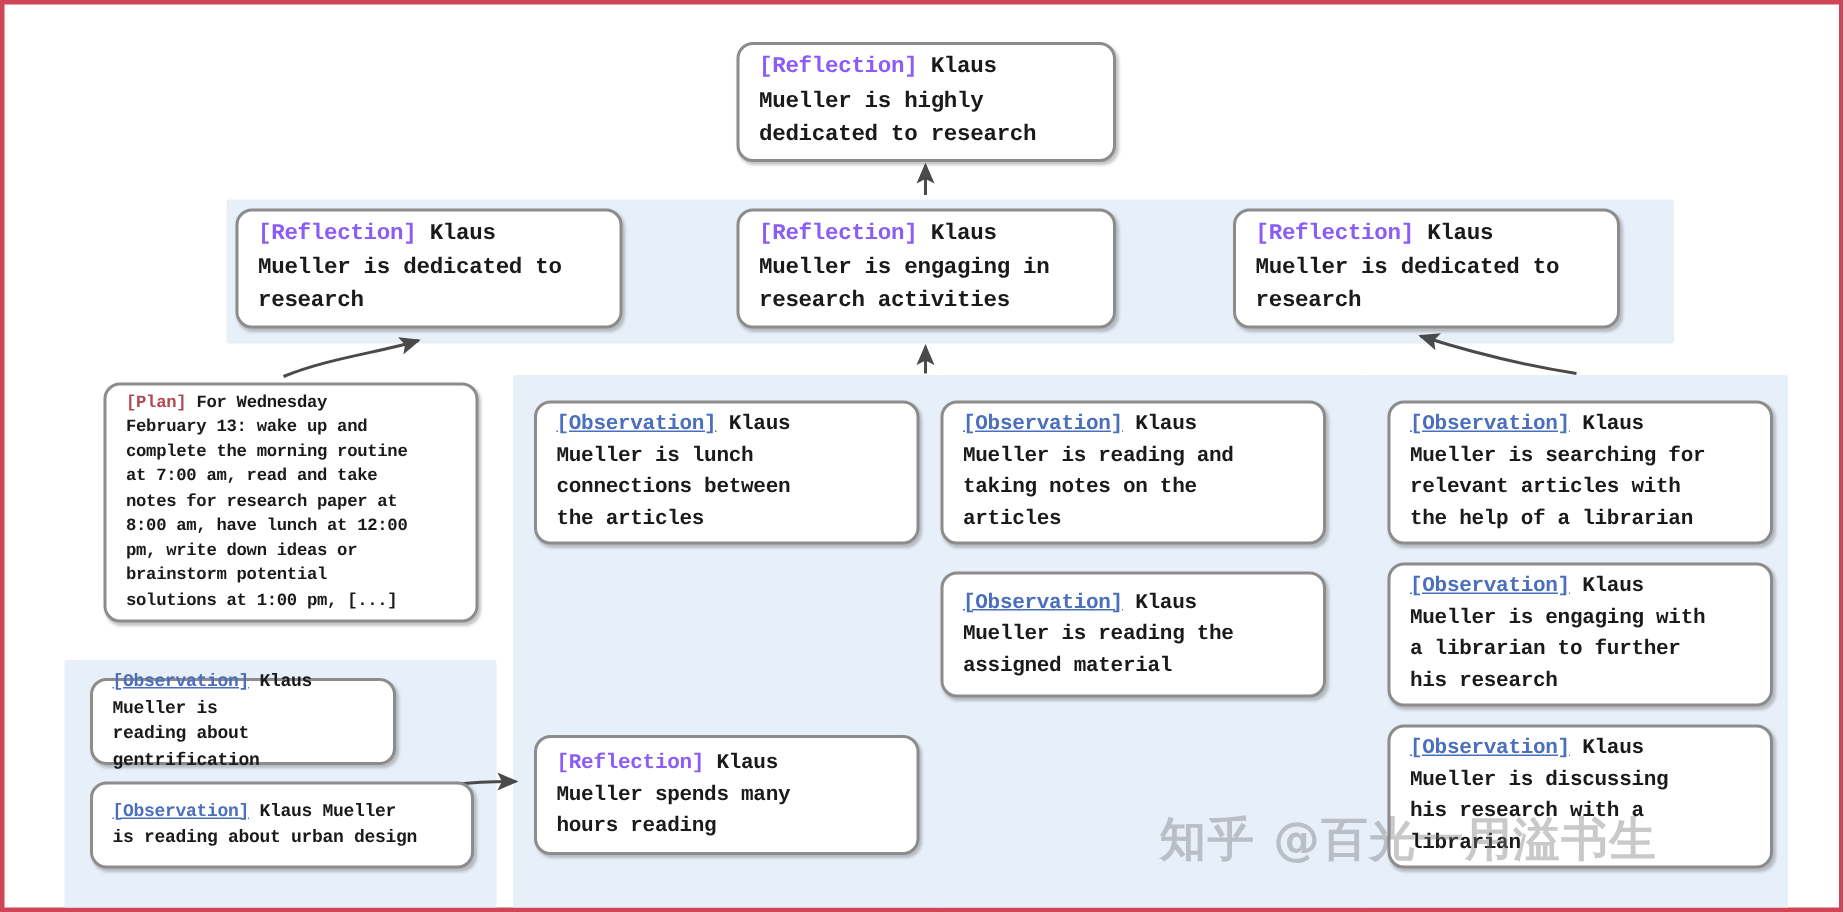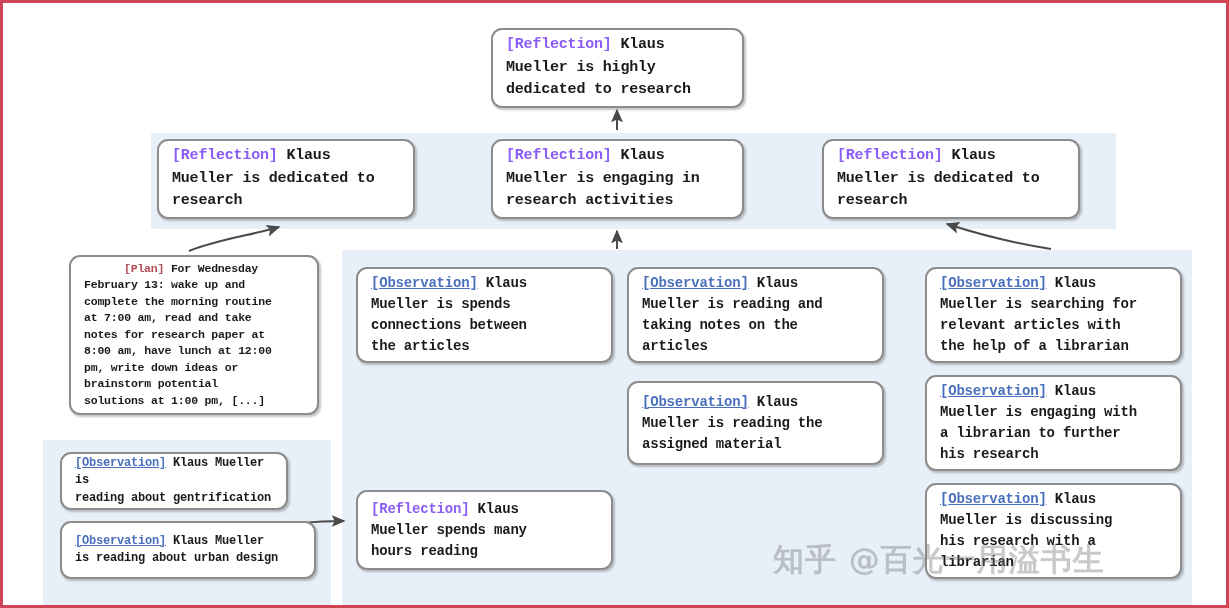--- a/index.html
+++ b/index.html
@@ -52,21 +52,21 @@
     font-family: "Liberation Mono", "DejaVu Sans Mono", monospace;
     font-weight: bold;
     color: #1a1a1a;
     letter-spacing: -0.2px;
     white-space: pre-wrap;
     word-break: normal;
   }
   .tag { font-weight: bold; }
   .tag-reflection { color: #8b5cf6; }
   .tag-observation { color: #4a6fbd; text-decoration: underline; }
-  .tag-plan { color: #b34a52; margin-left: 40px; }
+  .tag-plan { color: #b34a52; }
 
   .fs-15 .txt { font-size: 15px; line-height: 22.5px; }
   .fs-14 .txt { font-size: 14px; line-height: 21px; }
   .fs-12 .txt { font-size: 12px; line-height: 17.5px; }
   .fs-11 .txt { font-size: 11.5px; line-height: 16.5px; }
   .fs-105 .txt { font-size: 11px; line-height: 15.5px; }
 
   #watermark {
     position: absolute;
     left: 770px;
@@ -136,33 +136,33 @@
 February 13: wake up and
 complete the morning routine
 at 7:00 am, read and take
 notes for research paper at
 8:00 am, have lunch at 12:00
 pm, write down ideas or
 brainstorm potential
 solutions at 1:00 pm, [...]</span></span>
   </div>
 
-  <div class="node fs-12" style="left:57px; top:449px; width:228px; height:58px;">
+  <div class="node fs-12" style="left:57px; top:449px; width:204px; height:58px;">
     <span class="txt"><span class="tag tag-observation">[Observation]</span><span> Klaus Mueller is
 reading about gentrification</span></span>
   </div>
 
   <div class="node fs-12" style="left:57px; top:518px; width:256px; height:58px;align-items:center;">
     <span class="txt"><span class="tag tag-observation">[Observation]</span><span> Klaus Mueller
 is reading about urban design</span></span>
   </div>
 
   <div class="node fs-14" style="left:353px; top:264px; width:257px; height:96px;">
     <span class="txt"><span class="tag tag-observation">[Observation]</span><span> Klaus
-Mueller is spends
+Mueller is lunch
 connections between
 the articles</span></span>
   </div>
 
 
   <div class="node fs-14" style="left:353px; top:487px; width:257px; height:80px;">
     <span class="txt"><span class="tag tag-reflection">[Reflection]</span><span> Klaus
 Mueller spends many
 hours reading</span></span>
   </div>

